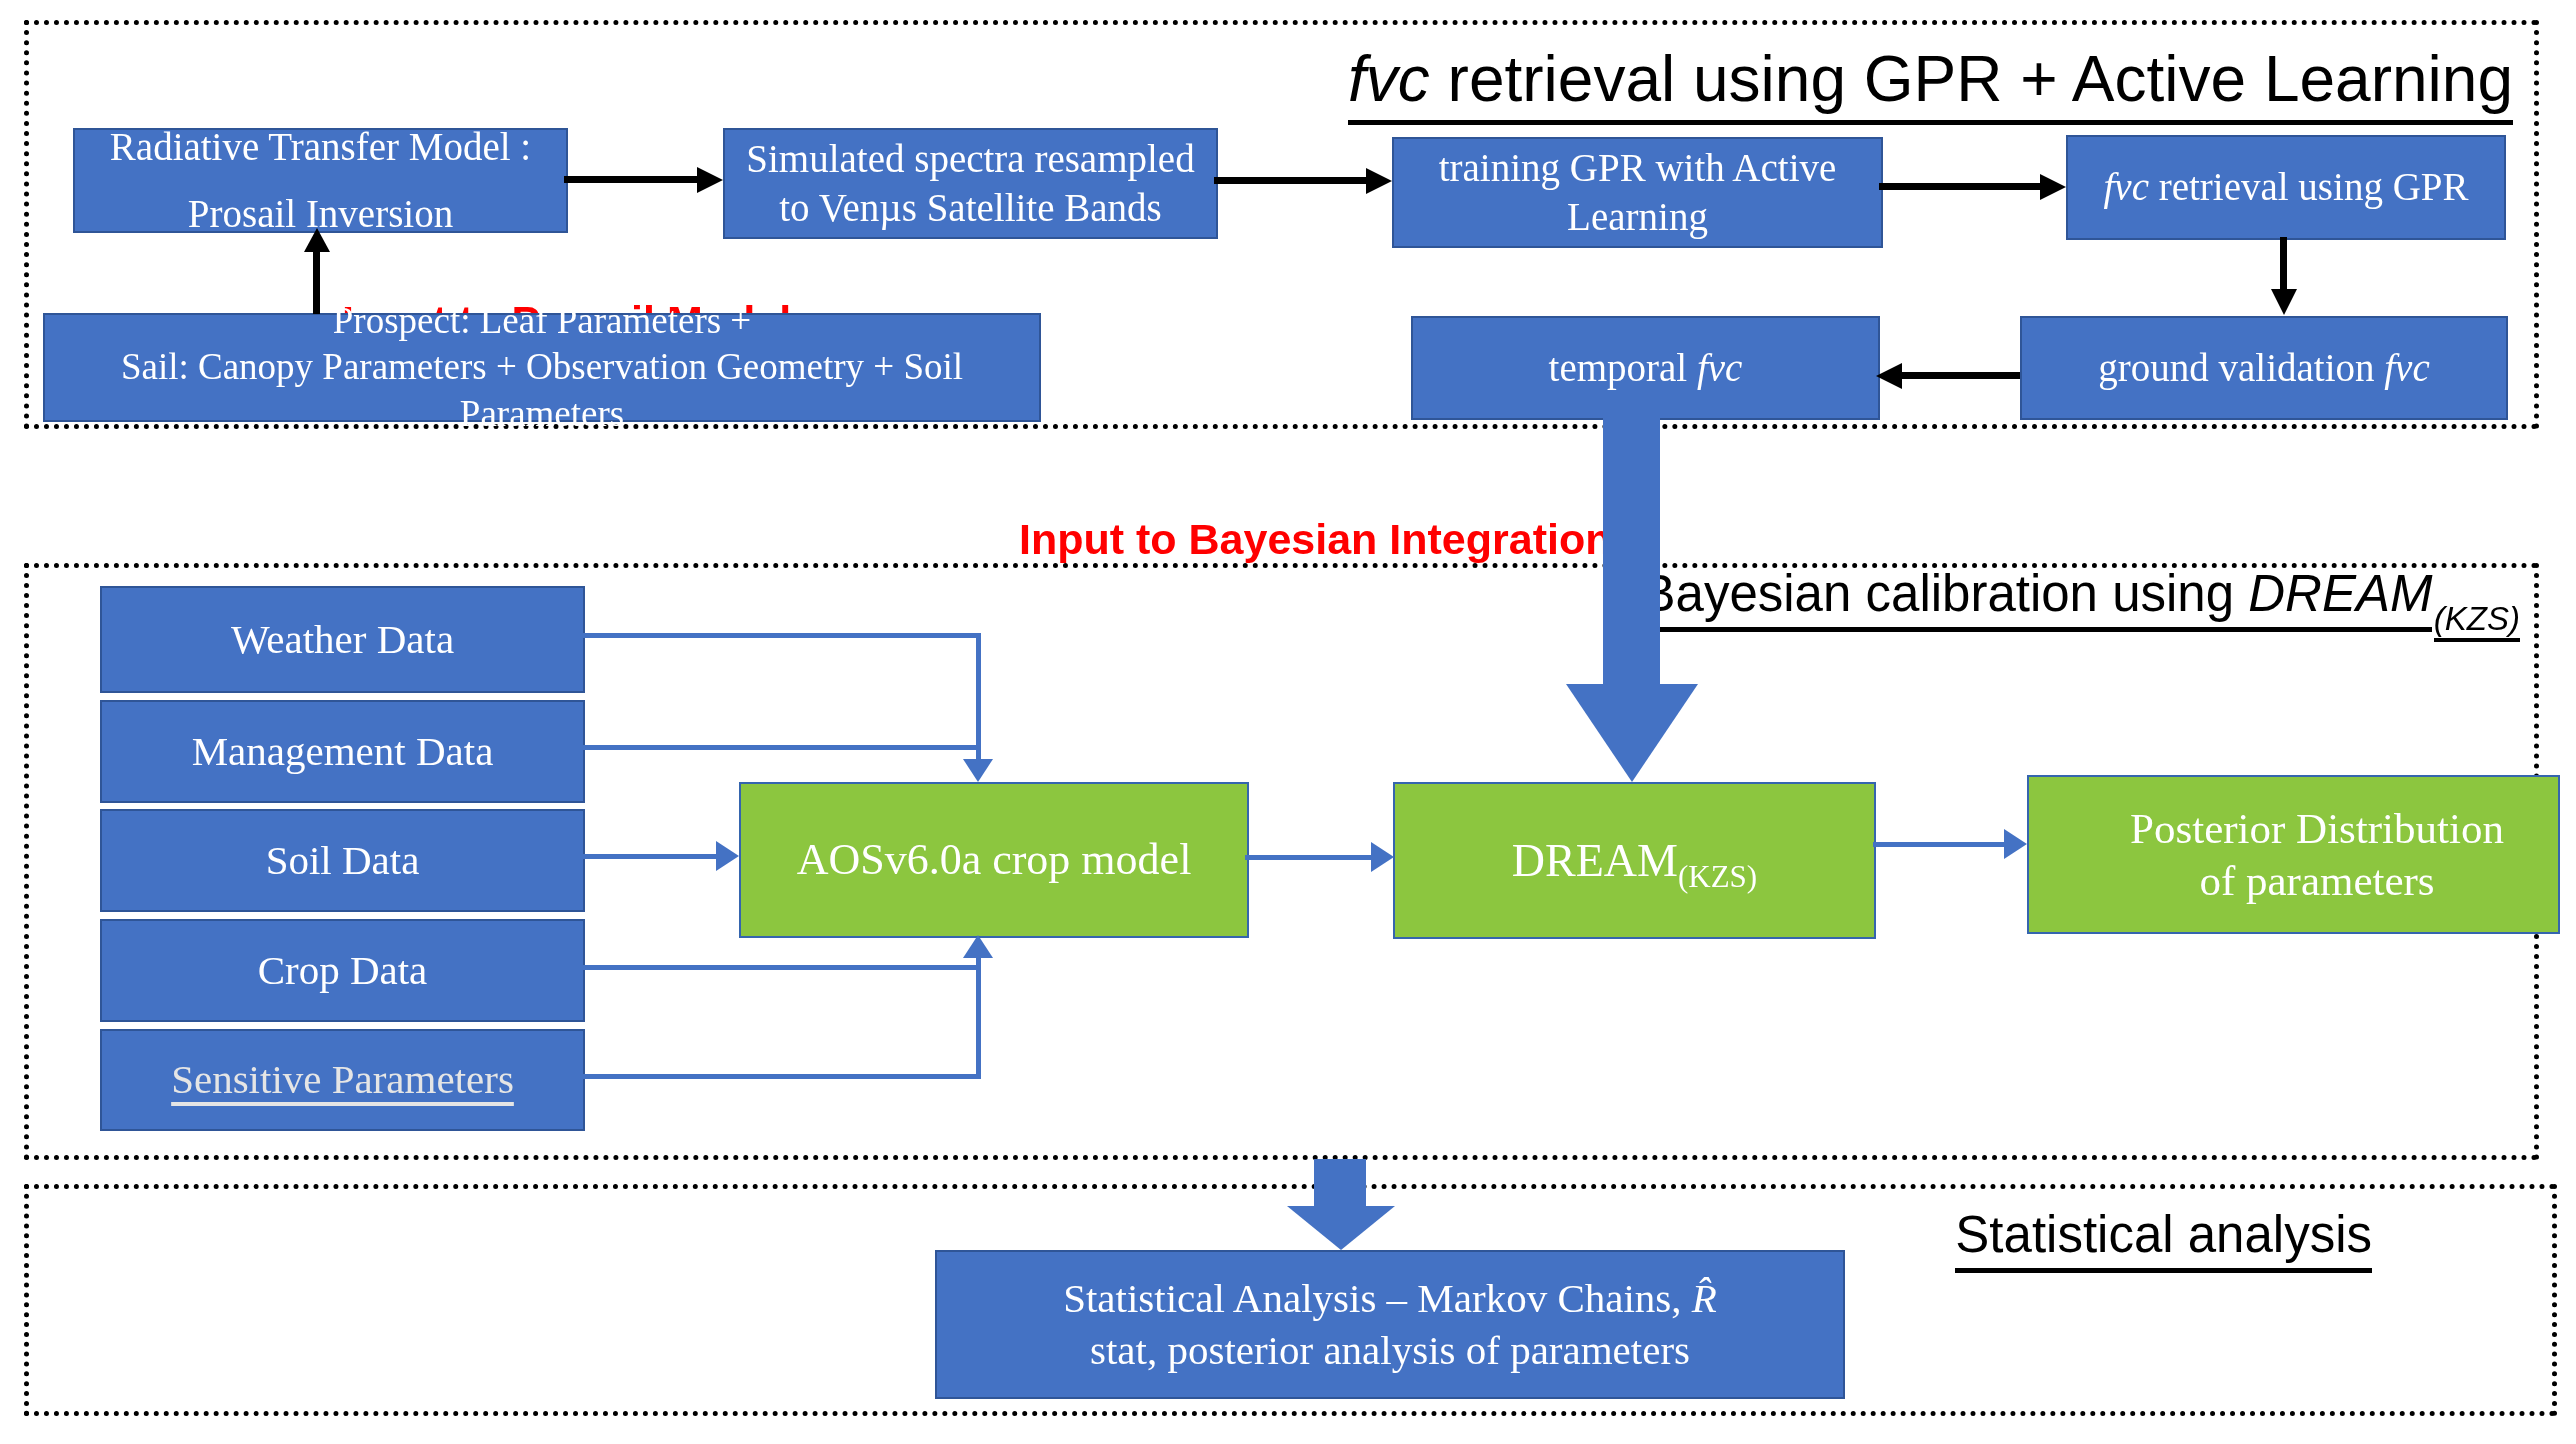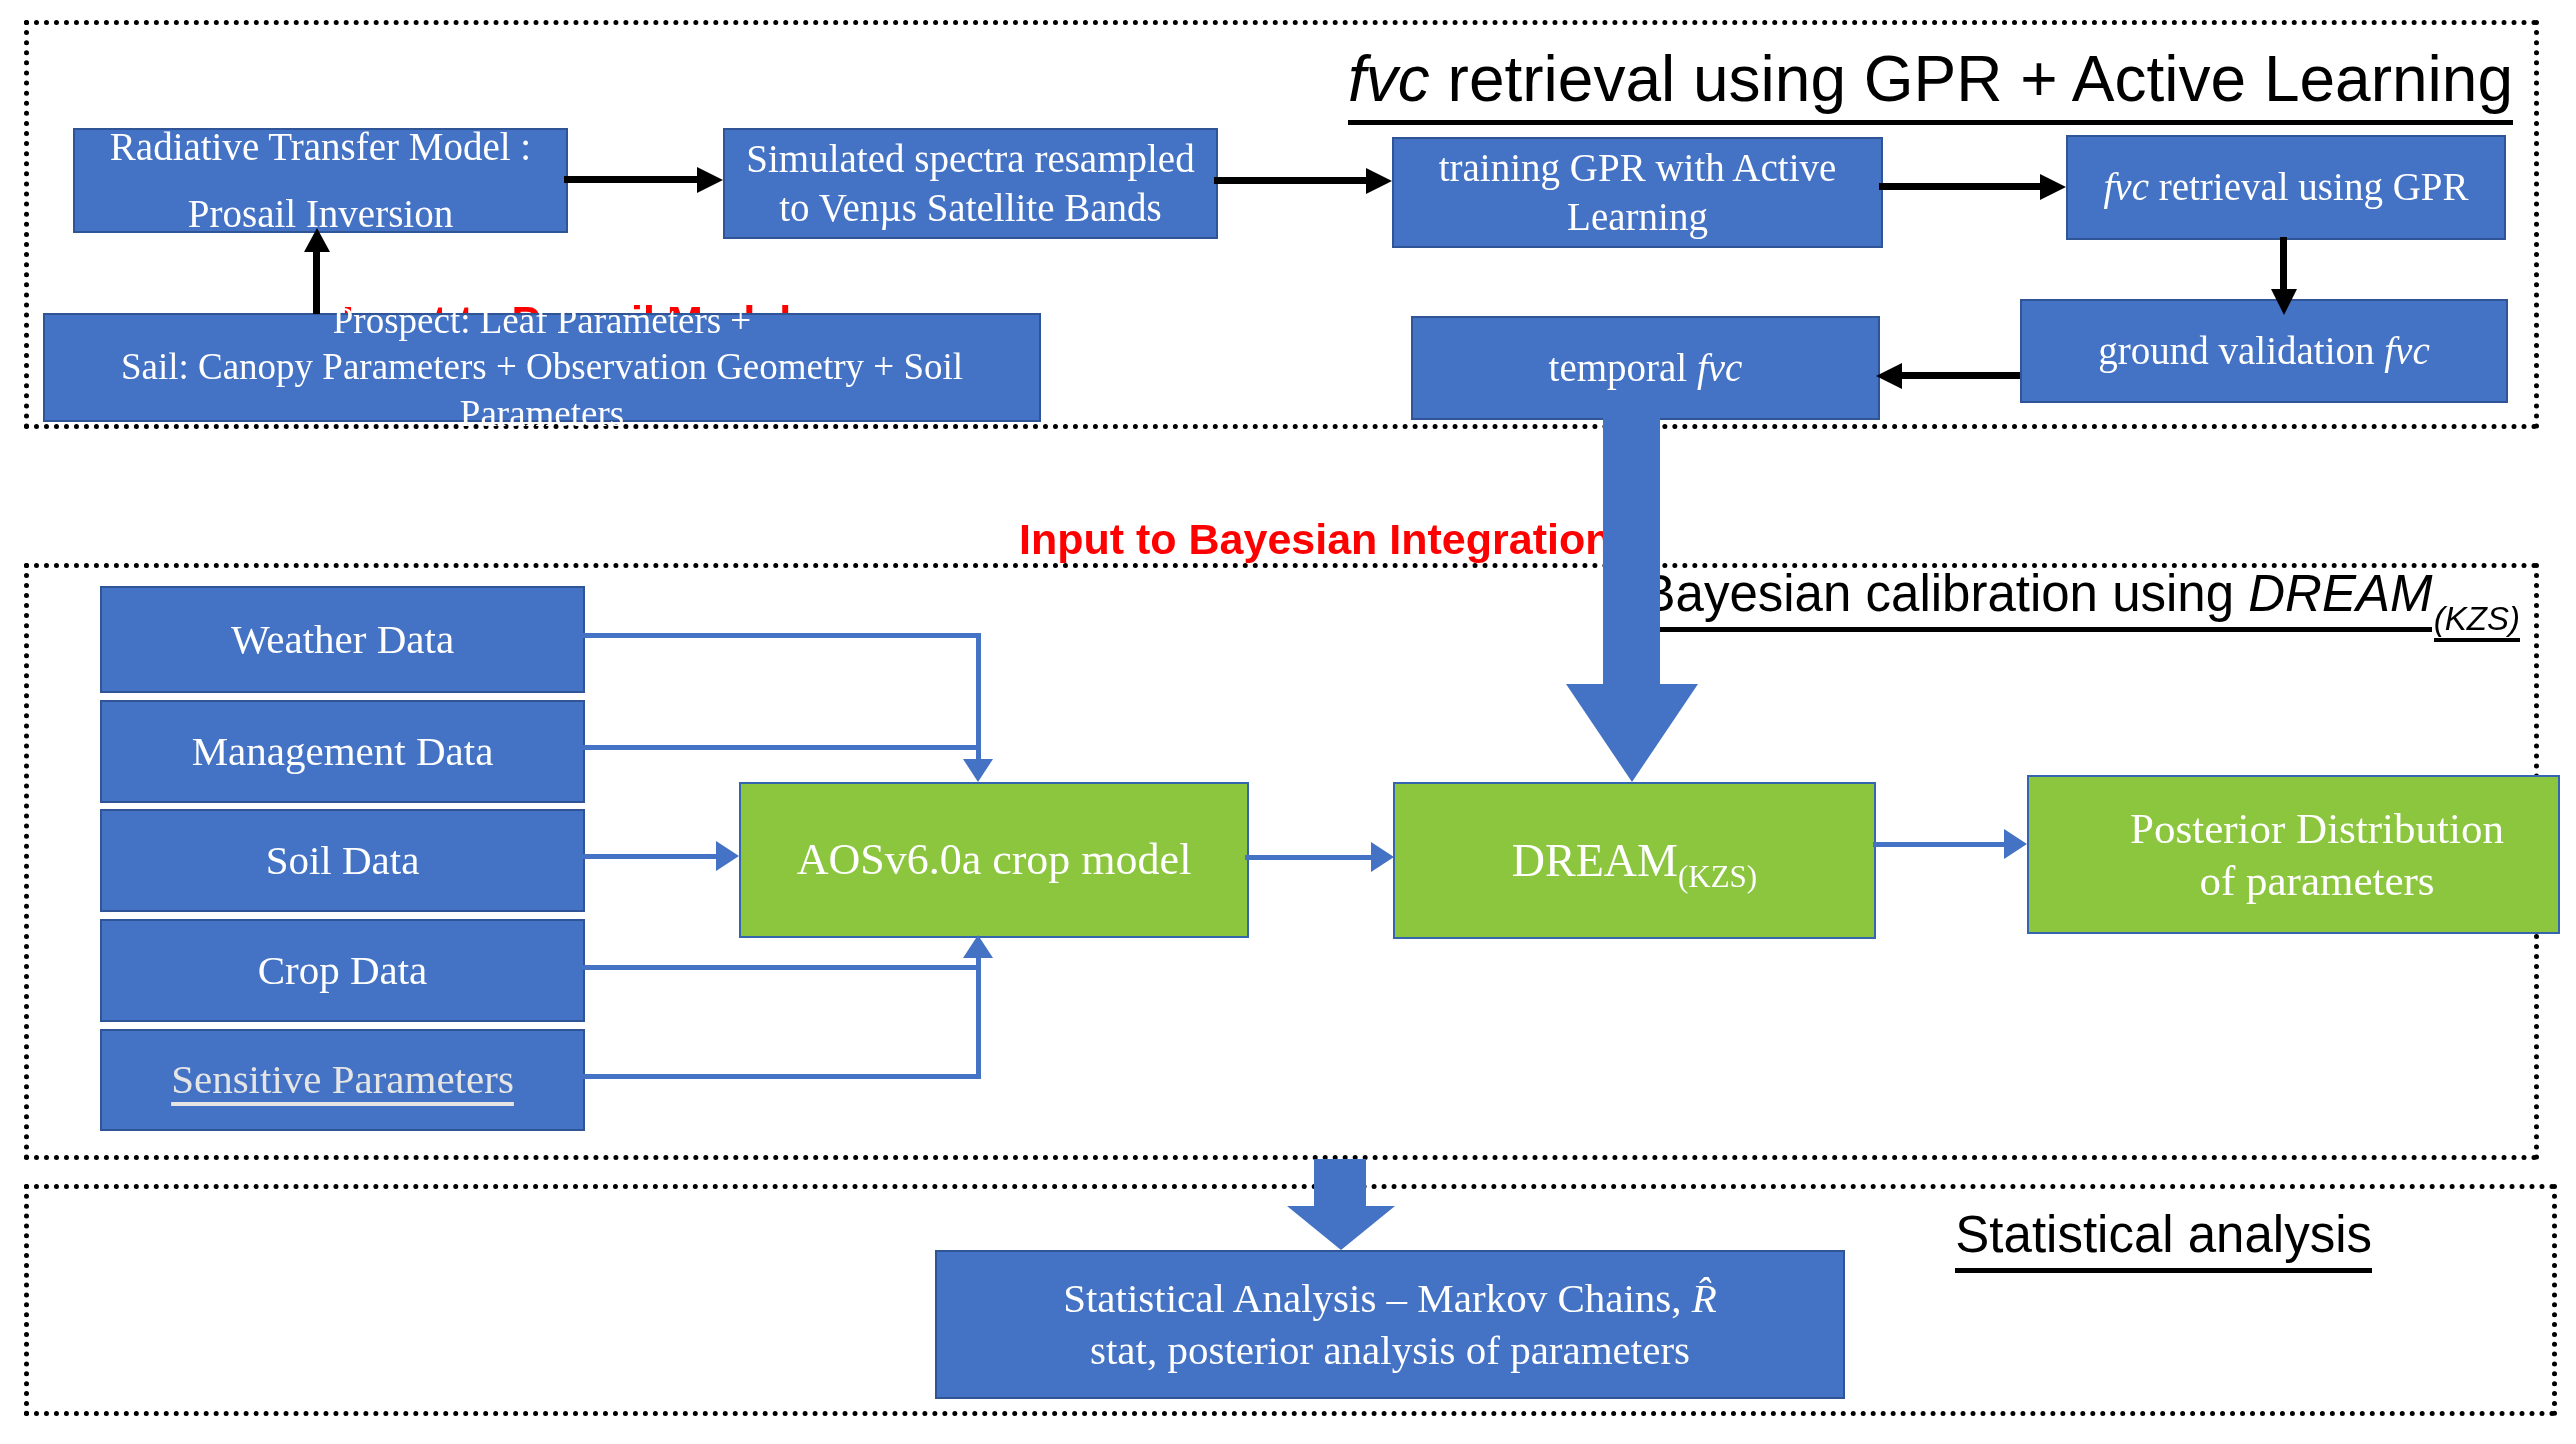--- a/index.html
+++ b/index.html
@@ -107,21 +107,21 @@
 
   <div class="bluebox fs52" style="left:43px;top:313px;width:994px;height:105px;">
     <div>Prospect: Leaf Parameters +</div>
     <div>Sail: Canopy Parameters + Observation Geometry + Soil Parameters</div>
   </div>
 
   <div class="bluebox fs55" style="left:1411px;top:316px;width:465px;height:100px;">
     <div><span>temporal </span><span class="ital">fvc</span></div>
   </div>
 
-  <div class="bluebox fs55" style="left:2020px;top:299px;width:484px;height:100px;">
+  <div class="bluebox fs55" style="left:2020px;top:316px;width:484px;height:100px;">
     <div><span>ground validation </span><span class="ital">fvc</span></div>
   </div>
 
   <div class="kline" style="left:564px;top:176px;width:136px;height:7.1px;"></div>
   <div class="khead-r" style="left:697px;top:167px;"></div>
 
   <div class="kline" style="left:1214px;top:177px;width:155px;height:7.1px;"></div>
   <div class="khead-r" style="left:1366px;top:168px;"></div>
 
   <div class="kline" style="left:1879px;top:183px;width:162px;height:7.1px;"></div>

